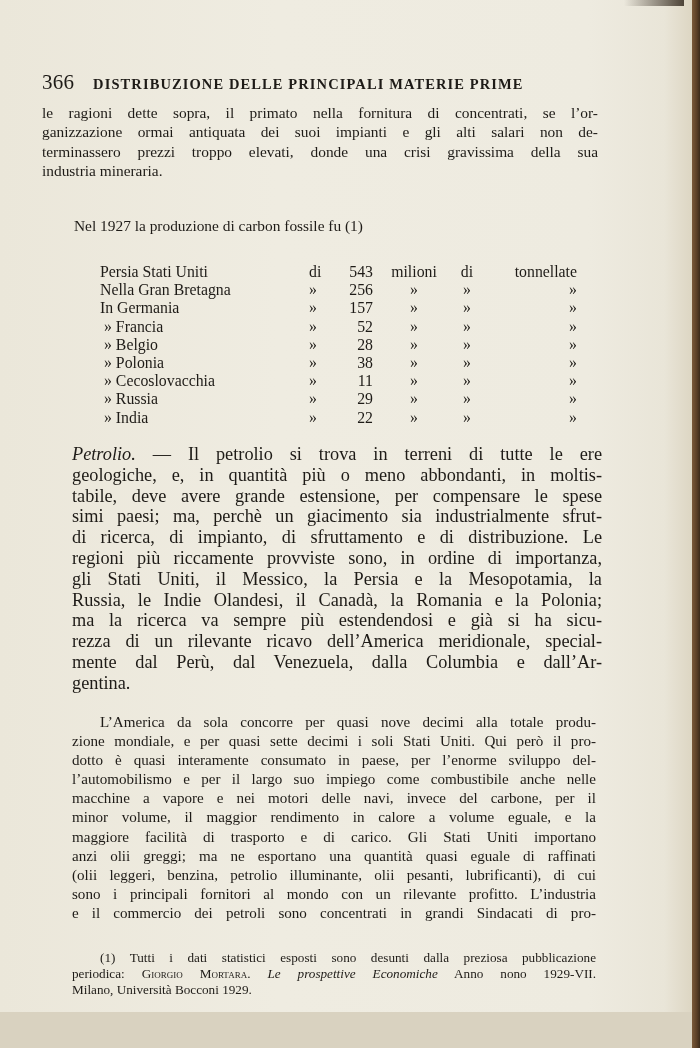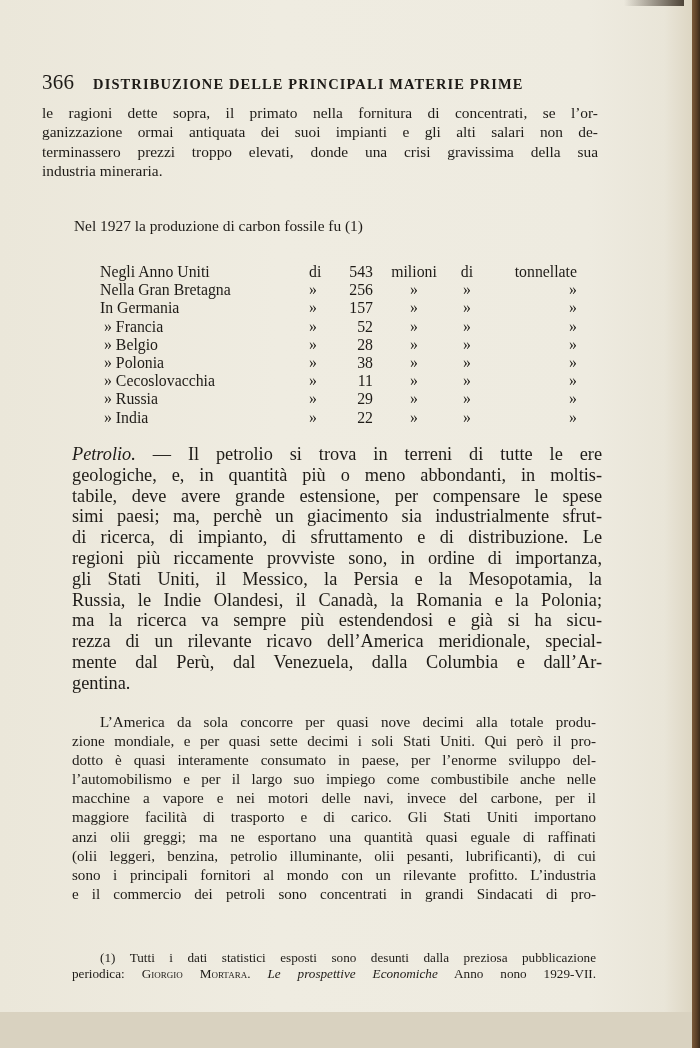--- a/index.html
+++ b/index.html
@@ -92,21 +92,21 @@
     <span class="ln">ganizzazione ormai antiquata dei suoi impianti e gli alti salari non de-</span>
     <span class="ln">terminassero prezzi troppo elevati, donde una crisi gravissima della sua</span>
     <span class="ln last">industria mineraria.</span>
   </div>
 
   <div class="nel">Nel 1927 la produzione di carbon fossile fu (1)</div>
 
   <table class="prod">
     <tbody id="coal-body">
         <tr>
-          <td class="country">Negli Anno Uniti</td>
+          <td class="country">Persia Stati Uniti</td>
           <td class="di">di</td>
           <td class="val">543</td>
           <td class="mil">milioni</td>
           <td class="di2">di</td>
           <td class="ton">tonnellate</td>
         </tr>
         <tr>
           <td class="country">Nella Gran Bretagna</td>
           <td class="di">»</td>
           <td class="val">256</td>
@@ -187,25 +187,27 @@
     <span class="ln">mente dal Perù, dal Venezuela, dalla Columbia e dall’Ar-</span>
     <span class="ln last">gentina.</span>
   </div>
 
   <div class="p3" id="p3">
       <span class="ln" style="text-indent: 28px;">L’America da sola concorre per quasi nove decimi alla totale produ-</span>
       <span class="ln">zione mondiale, e per quasi sette decimi i soli Stati Uniti. Qui però il pro-</span>
       <span class="ln">dotto è quasi interamente consumato in paese, per l’enorme sviluppo del-</span>
       <span class="ln">l’automobilismo e per il largo suo impiego come combustibile anche nelle</span>
       <span class="ln">macchine a vapore e nei motori delle navi, invece del carbone, per il</span>
+      <span class="ln">minor volume, il maggior rendimento in calore a volume eguale, e la</span>
       <span class="ln">maggiore facilità di trasporto e di carico. Gli Stati Uniti importano</span>
       <span class="ln">anzi olii greggi; ma ne esportano una quantità quasi eguale di raffinati</span>
       <span class="ln">(olii leggeri, benzina, petrolio illuminante, olii pesanti, lubrificanti), di cui</span>
       <span class="ln">sono i principali fornitori al mondo con un rilevante profitto. L’industria</span>
       <span class="ln">e il commercio dei petroli sono concentrati in grandi Sindacati di pro-</span>
     </div>
 
   <div class="fn">
     <span class="ln" style="text-indent:28px;">(1) Tutti i dati statistici esposti sono desunti dalla preziosa pubblicazione</span>
     <span class="ln"><span>periodica: </span><span class="sc">Giorgio Mortara</span><span>. </span><i>Le prospettive Economiche</i><span> Anno nono 1929-VII.</span></span>
+    <span class="ln last">Milano, Università Bocconi 1929.</span>
   </div>
 </div>
 <div class="edge"></div>
 
 </body></html>

